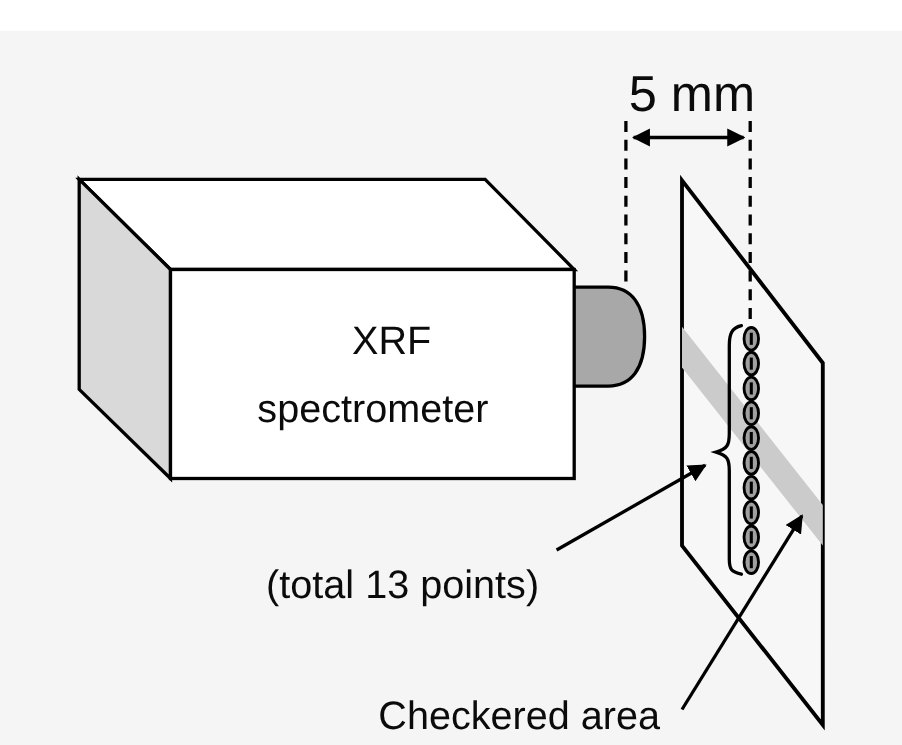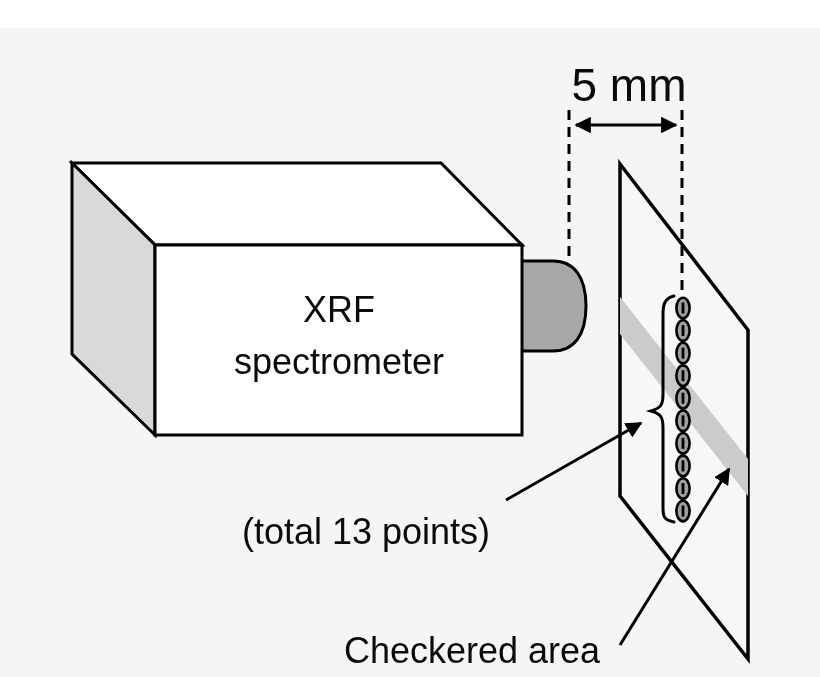--- a/index.html
+++ b/index.html
@@ -78,19 +78,19 @@
         <line x1="683" x2="683" y1="477.53999999999996" y2="488.53999999999996" stroke="#000" stroke-width="2.8"></line>
       </g>
 
     <line x1="506" y1="472" x2="641" y2="395" stroke="#000" stroke-width="3" marker-end="url(#arr)"></line>
 
     <line x1="620" y1="617" x2="729" y2="441" stroke="#000" stroke-width="3" marker-end="url(#arr)"></line>
   </svg>
 
   <div class="lbl lbl-distance" style="left:629px;top:57px;">5 mm</div>
 
-  <div class="lbl" style="left:339px;top:282px;">XRF</div>
-  <div class="lbl" style="left:339px;top:334px;">spectrometer</div>
+  <div class="lbl" style="left:356px;top:282px;">XRF</div>
+  <div class="lbl" style="left:339px;top:344px;">spectrometer</div>
 
   <div class="lbl" style="left:366px;top:504px;">(total 13 points)</div>
 
   <div class="lbl" style="left:472px;top:623px;text-align:center;">Checkered area</div>
 </div>
 
 </body></html>

